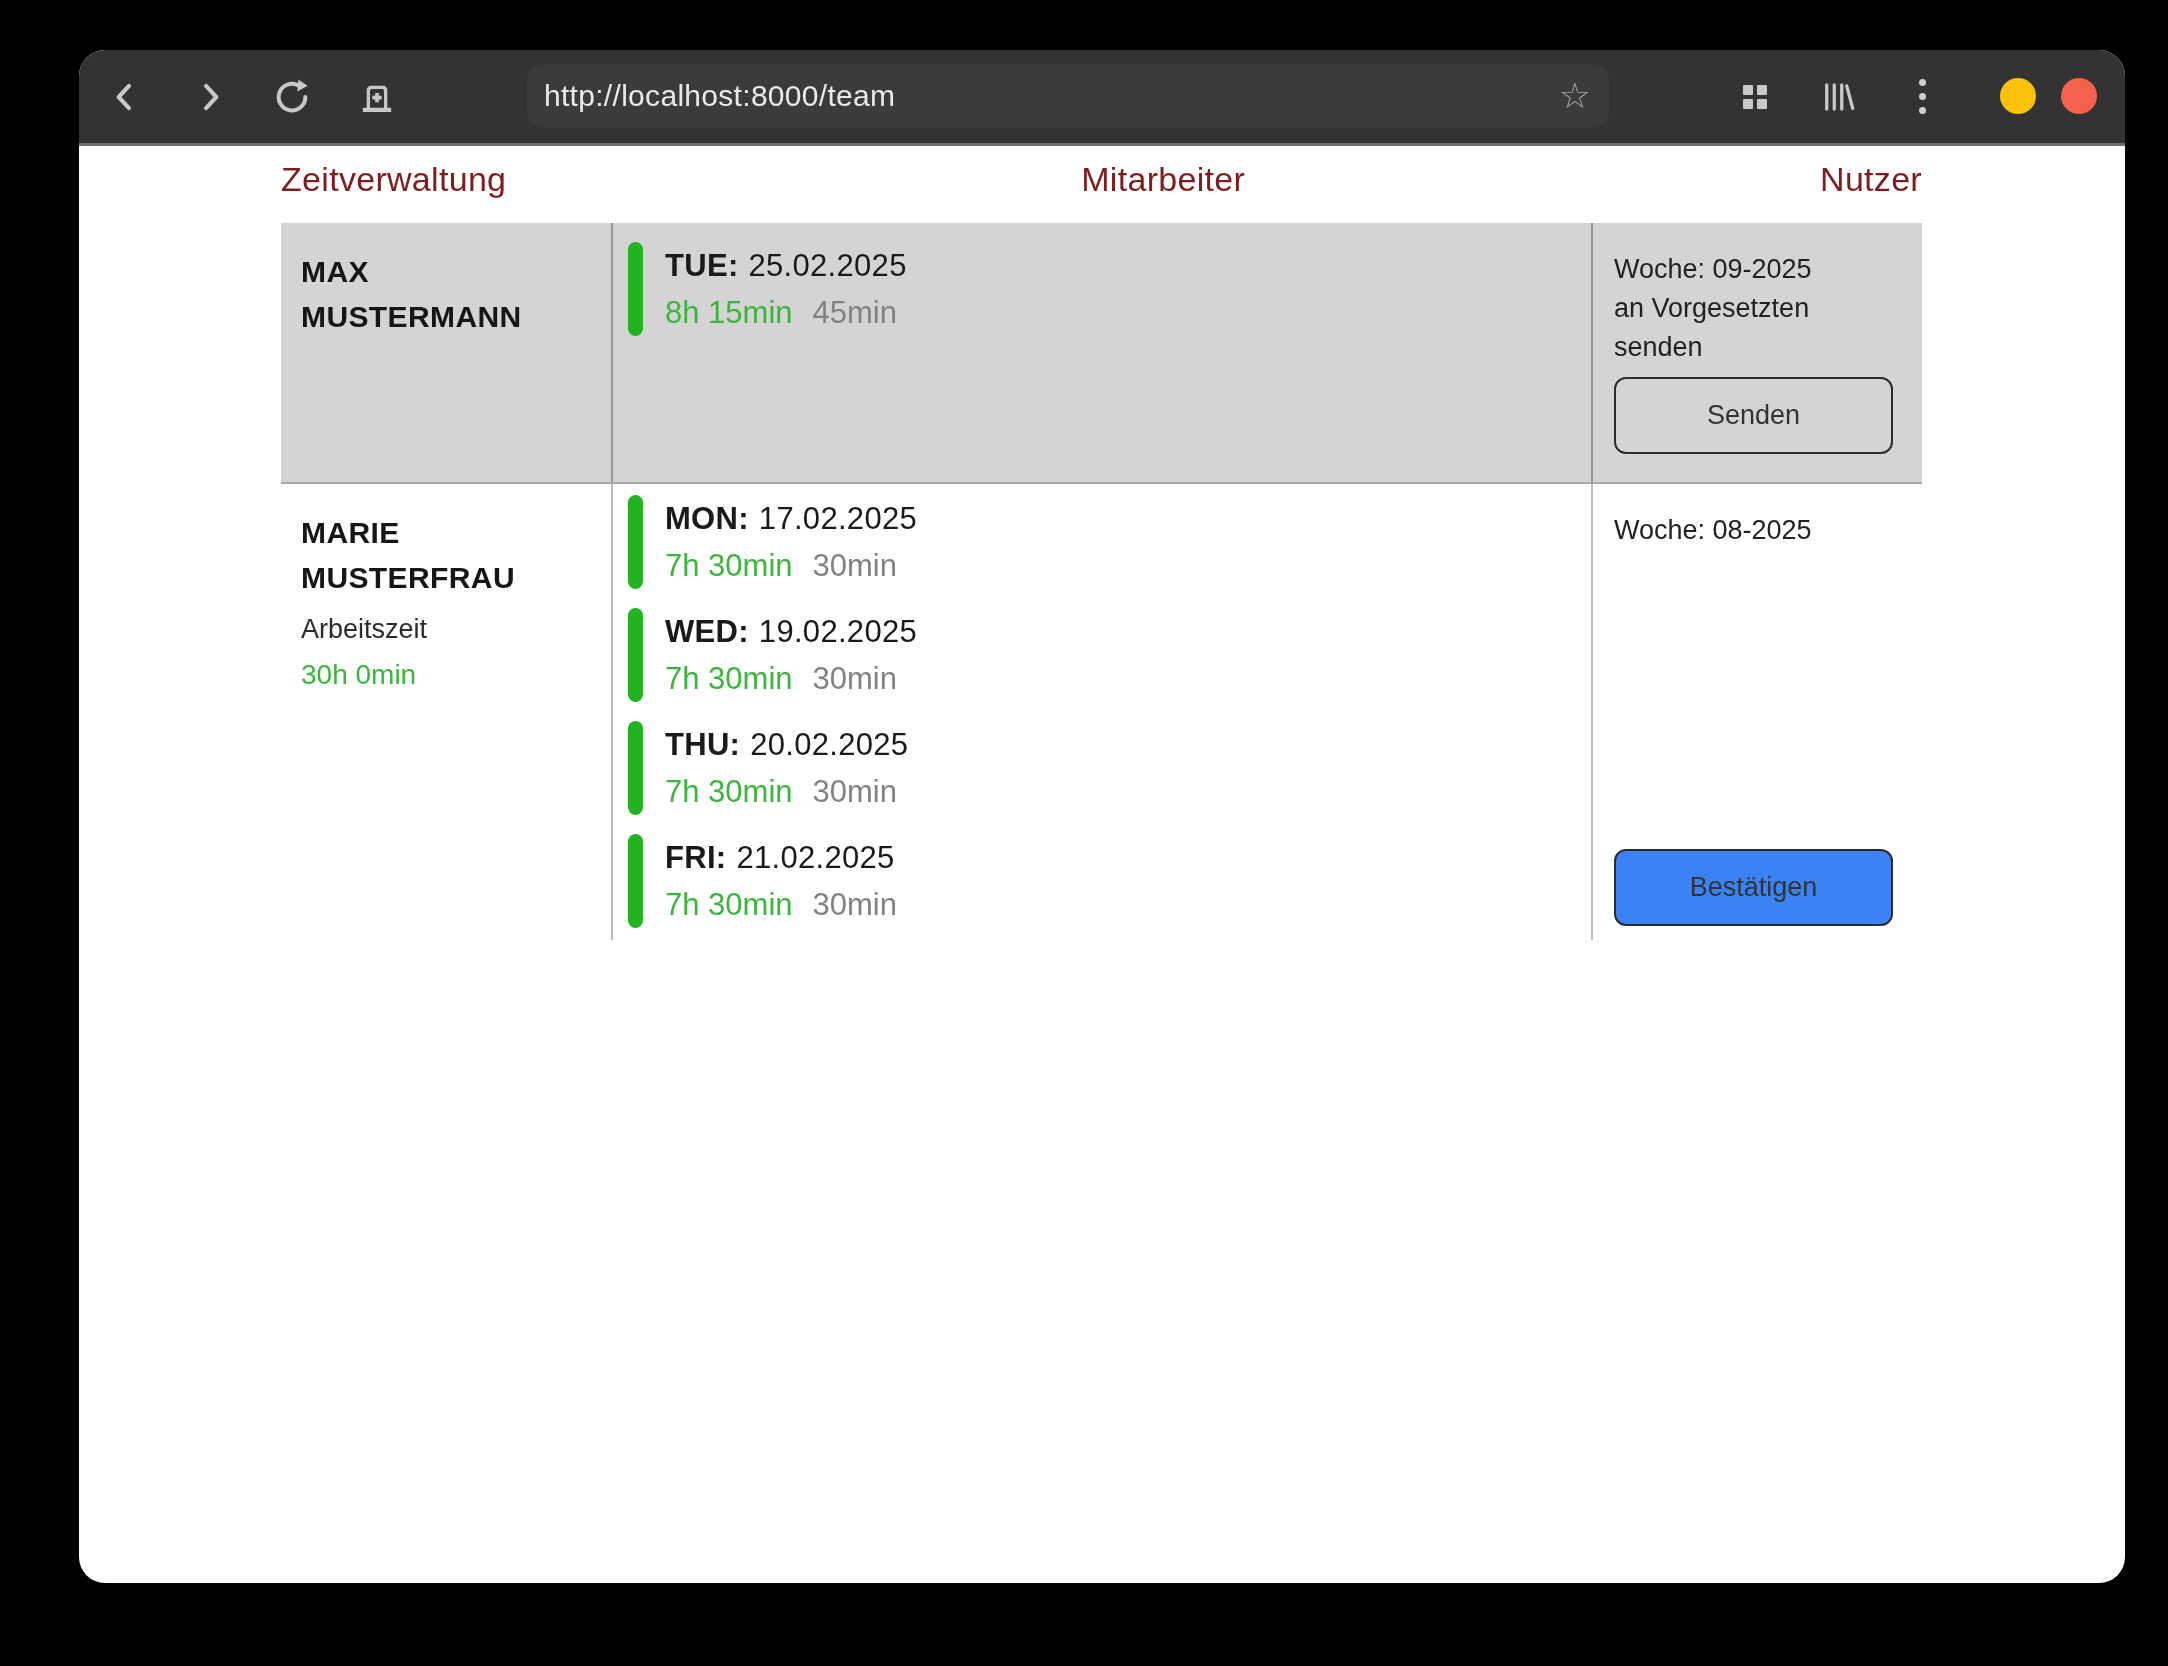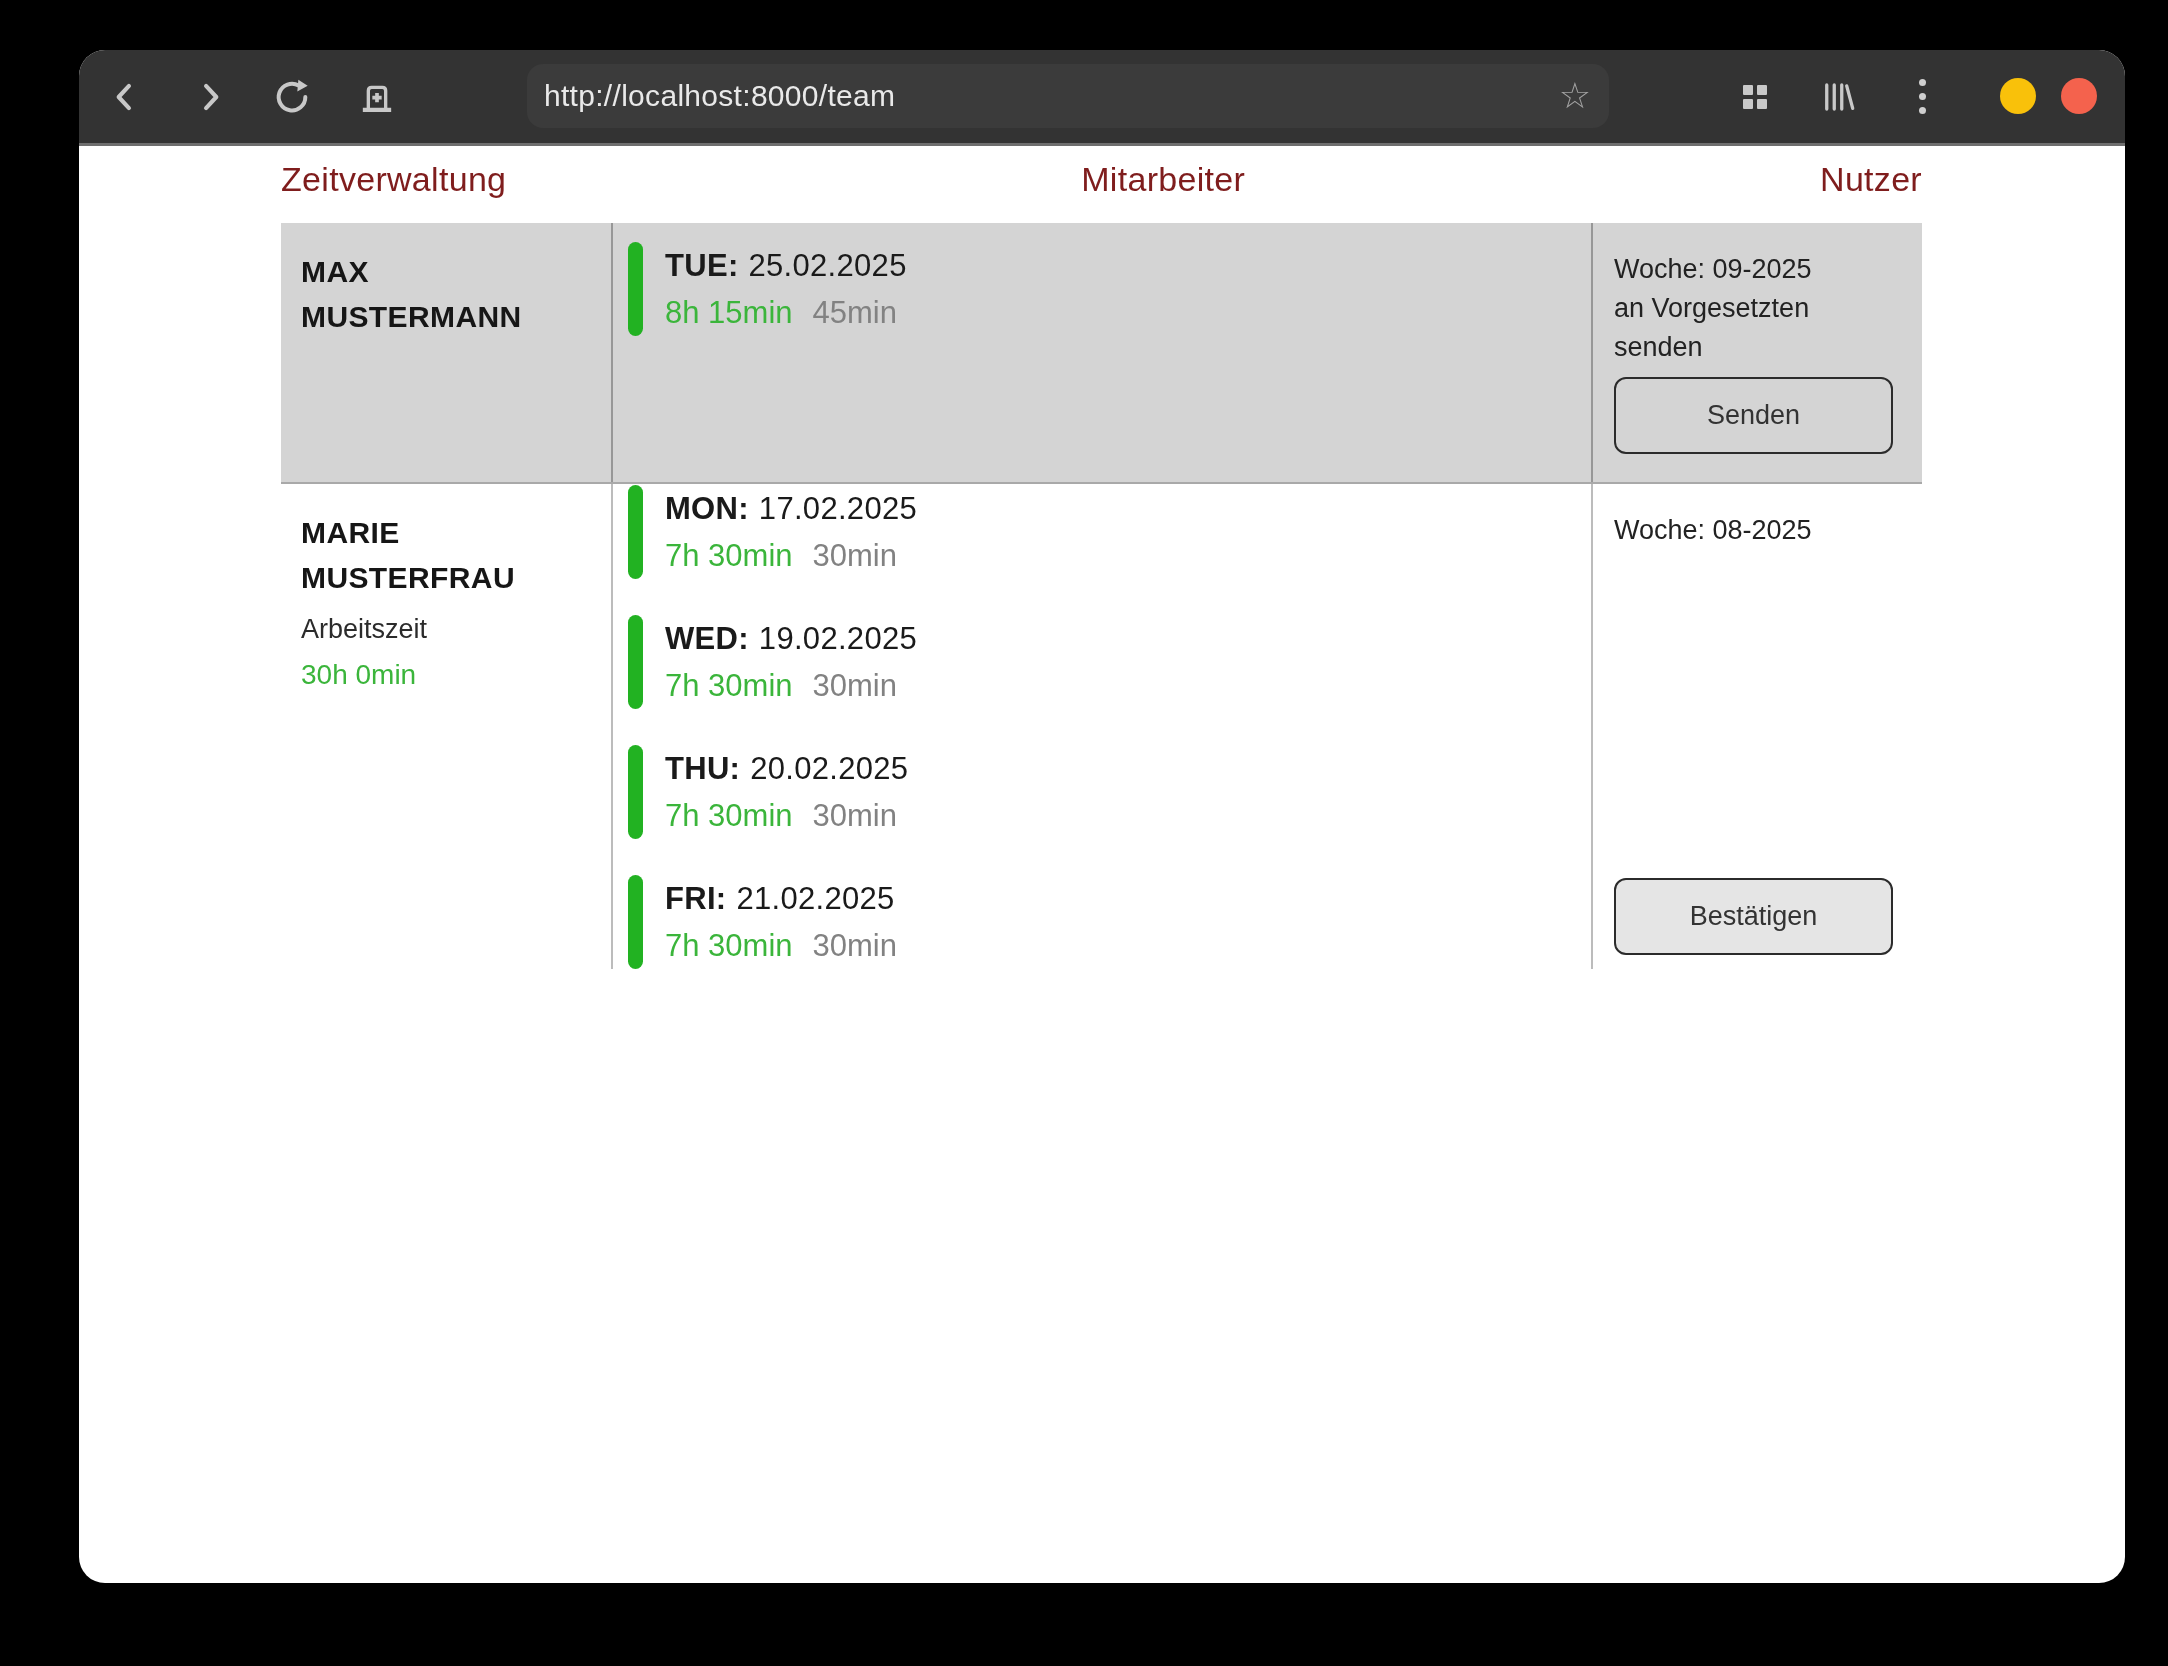--- a/index.html
+++ b/index.html
@@ -57,38 +57,38 @@
   .row-1 { min-height:456px; background:#ffffff; }
   .col-name { width:330px; box-sizing:border-box; padding:26px 10px 0 20px; }
   .name-line { font-weight:bold; font-size:30px; line-height:45px; color:#161616; letter-spacing:0.4px; }
   .sub-label { font-size:27px; color:#2b2b2b; margin-top:14px; }
   .sub-value { font-size:28px; margin-top:14px; }
   .col-entries {
     width:982px; box-sizing:border-box;
     border-left:2px solid #979797; border-right:2px solid #979797;
     padding:19px 0 0 15px; display:flex; flex-direction:column; 
   }
-  .row-1 .col-entries { border-left-color:#bcbcbc; border-right-color:#bcbcbc; padding-top:1px; gap:36px; }
+  .row-1 .col-entries { border-left-color:#bcbcbc; border-right-color:#bcbcbc; padding-top:11px; gap:19px; }
   .entry { display:flex; }
   .bar { width:15px; border-radius:9px; margin-right:22px; flex:none; }
   .e-line1 { font-size:31px; line-height:47px; color:#1a1a1a; letter-spacing:0.3px; }
   .e-day { font-weight:bold; margin-right:10px; }
   .e-line2 { font-size:31px; line-height:47px; }
   .e-pause { margin-left:20px; }
   .col-week {
     width:329px; box-sizing:border-box; padding:27px 29px 14px 21px;
     display:flex; flex-direction:column;
   }
   .week-line { font-size:27px; line-height:39px; color:#222222; }
   .btn {
     height:77px; border:2.5px solid #2b2b2b; border-radius:12px;
     background:transparent; font-size:27px; color:#333333;
     font-family:inherit; cursor:pointer; margin-top:10px; width:100%;
   }
-  .row-1 .btn { margin-top:auto; background:#e5e5e5; }
+  .row-1 .btn { margin-top:auto; background:#3b82f6; }
 </style>
 </head>
 <body>
 
 <div class="window">
 
   <div class="toolbar">
 
     <button class="tbtn btn-back">
       <span>

